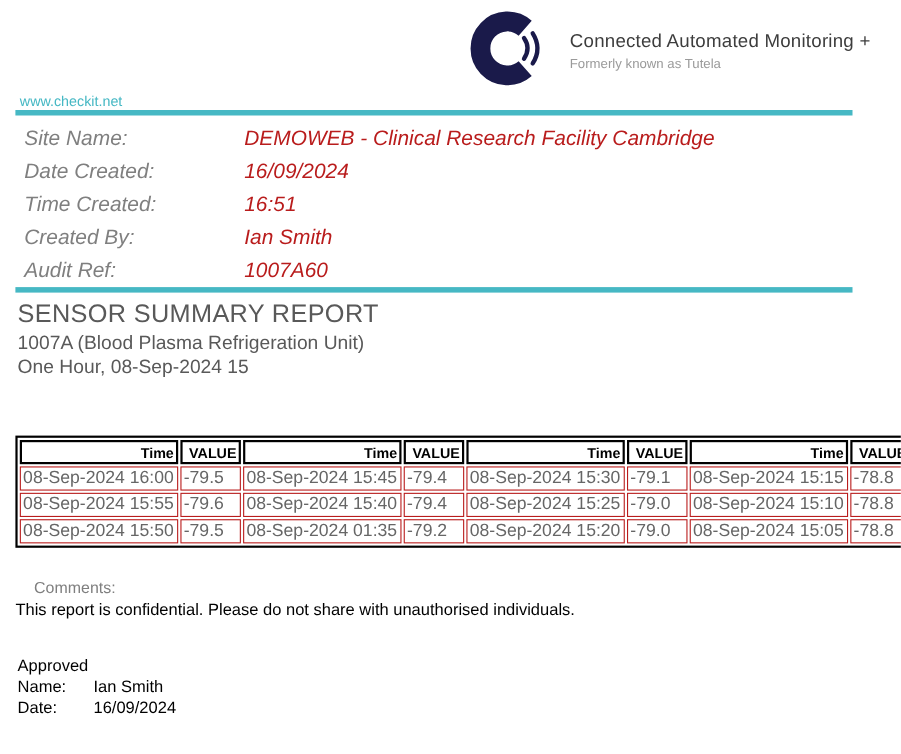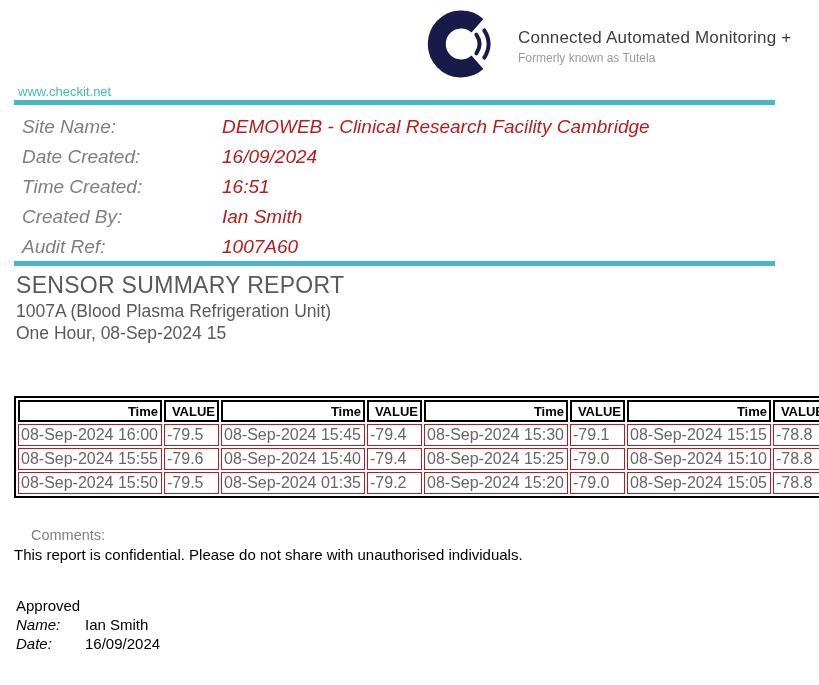--- a/index.html
+++ b/index.html
@@ -48,21 +48,21 @@
     text-align:left;padding:1px 2px;height:15px;white-space:nowrap;overflow:hidden;
   }
   .col-time{width:136px;}
   .col-value{width:47px;}
   
   .comments-label{position:absolute;top:527px;left:31px;font-size:14.5px;color:var(--label-gray);}
   .comments-text{position:absolute;top:546px;left:14px;font-size:15px;color:#000;}
   
   .approval{position:absolute;top:596px;left:16px;font-size:15px;color:#000;}
   .approval-line{display:flex;height:19px;align-items:center;}
-  .approval-label{width:69px;font-style:italic;}
+  .approval-label{width:69px;}
 </style>
 </head>
 <body>
 
 <div class="page">
 
   <div class="logo-row">
     <span>
       <svg class="logo-mark" viewBox="0 0 118 100" xmlns="http://www.w3.org/2000/svg">
         <path d="M 73.5 24.5 A 34 34 0 1 0 73.5 75.5" fill="none" stroke="#1a1a4a" stroke-width="25" stroke-linecap="butt"></path>

